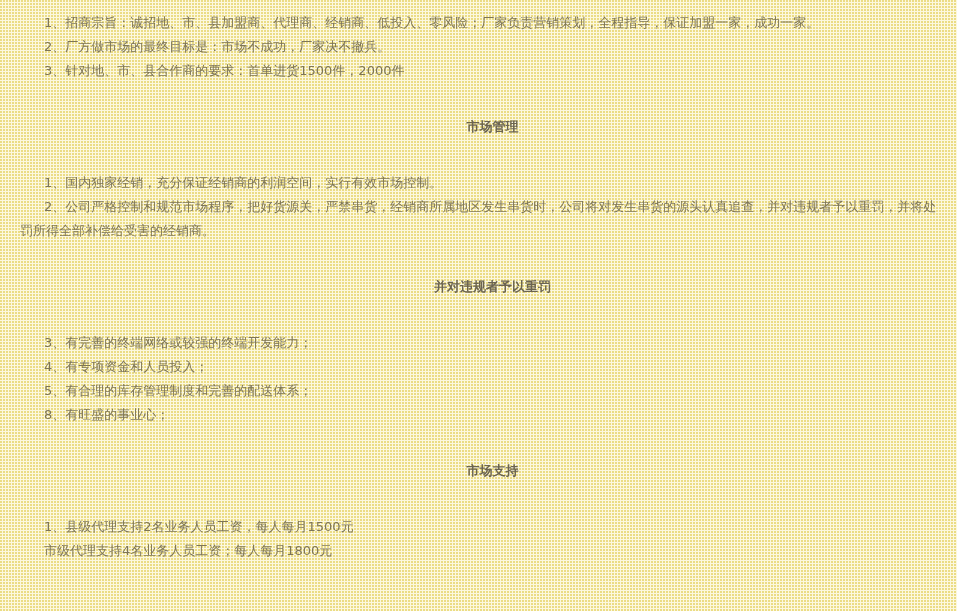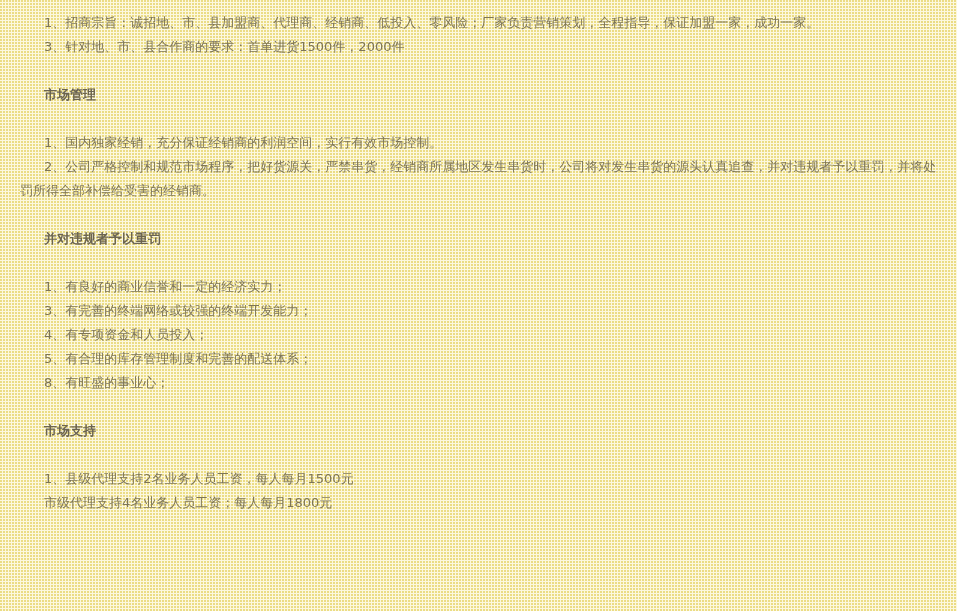--- a/index.html
+++ b/index.html
@@ -25,39 +25,40 @@
     font-size: 13px;
     line-height: 24px;
     color: #7d7557;
   }
   .doc p {
     margin: 0;
     text-indent: 24px; 
     word-break: break-all;
   }
   .doc p.heading {
-    margin: 24px 0;    
+    margin: 32px 0;    
     font-weight: bold;
     color: #6b6450;
+    text-align: center;
   }
 </style>
 </head>
 <body>
 
 <div class="doc">
 
   <p class="item">1、招商宗旨：诚招地、市、县加盟商、代理商、经销商、低投入、零风险；厂家负责营销策划，全程指导，保证加盟一家，成功一家。</p>
+  <p class="item">2、厂方做市场的最终目标是：市场不成功，厂家决不撤兵。</p>
   <p class="item">3、针对地、市、县合作商的要求：首单进货1500件，2000件</p>
 
   <p class="heading">市场管理</p>
   <p class="item">1、国内独家经销，充分保证经销商的利润空间，实行有效市场控制。</p>
   <p class="item">2、公司严格控制和规范市场程序，把好货源关，严禁串货，经销商所属地区发生串货时，公司将对发生串货的源头认真追查，并对违规者予以重罚，并将处罚所得全部补偿给受害的经销商。</p>
 
   <p class="heading">并对违规者予以重罚</p>
-  <p class="item">1、有良好的商业信誉和一定的经济实力；</p>
   <p class="item">3、有完善的终端网络或较强的终端开发能力；</p>
   <p class="item">4、有专项资金和人员投入；</p>
   <p class="item">5、有合理的库存管理制度和完善的配送体系；</p>
   <p class="item">8、有旺盛的事业心；</p>
 
   <p class="heading">市场支持</p>
   <p class="item">1、县级代理支持2名业务人员工资，每人每月1500元</p>
   <p class="item">市级代理支持4名业务人员工资；每人每月1800元</p>
 
 </div>

